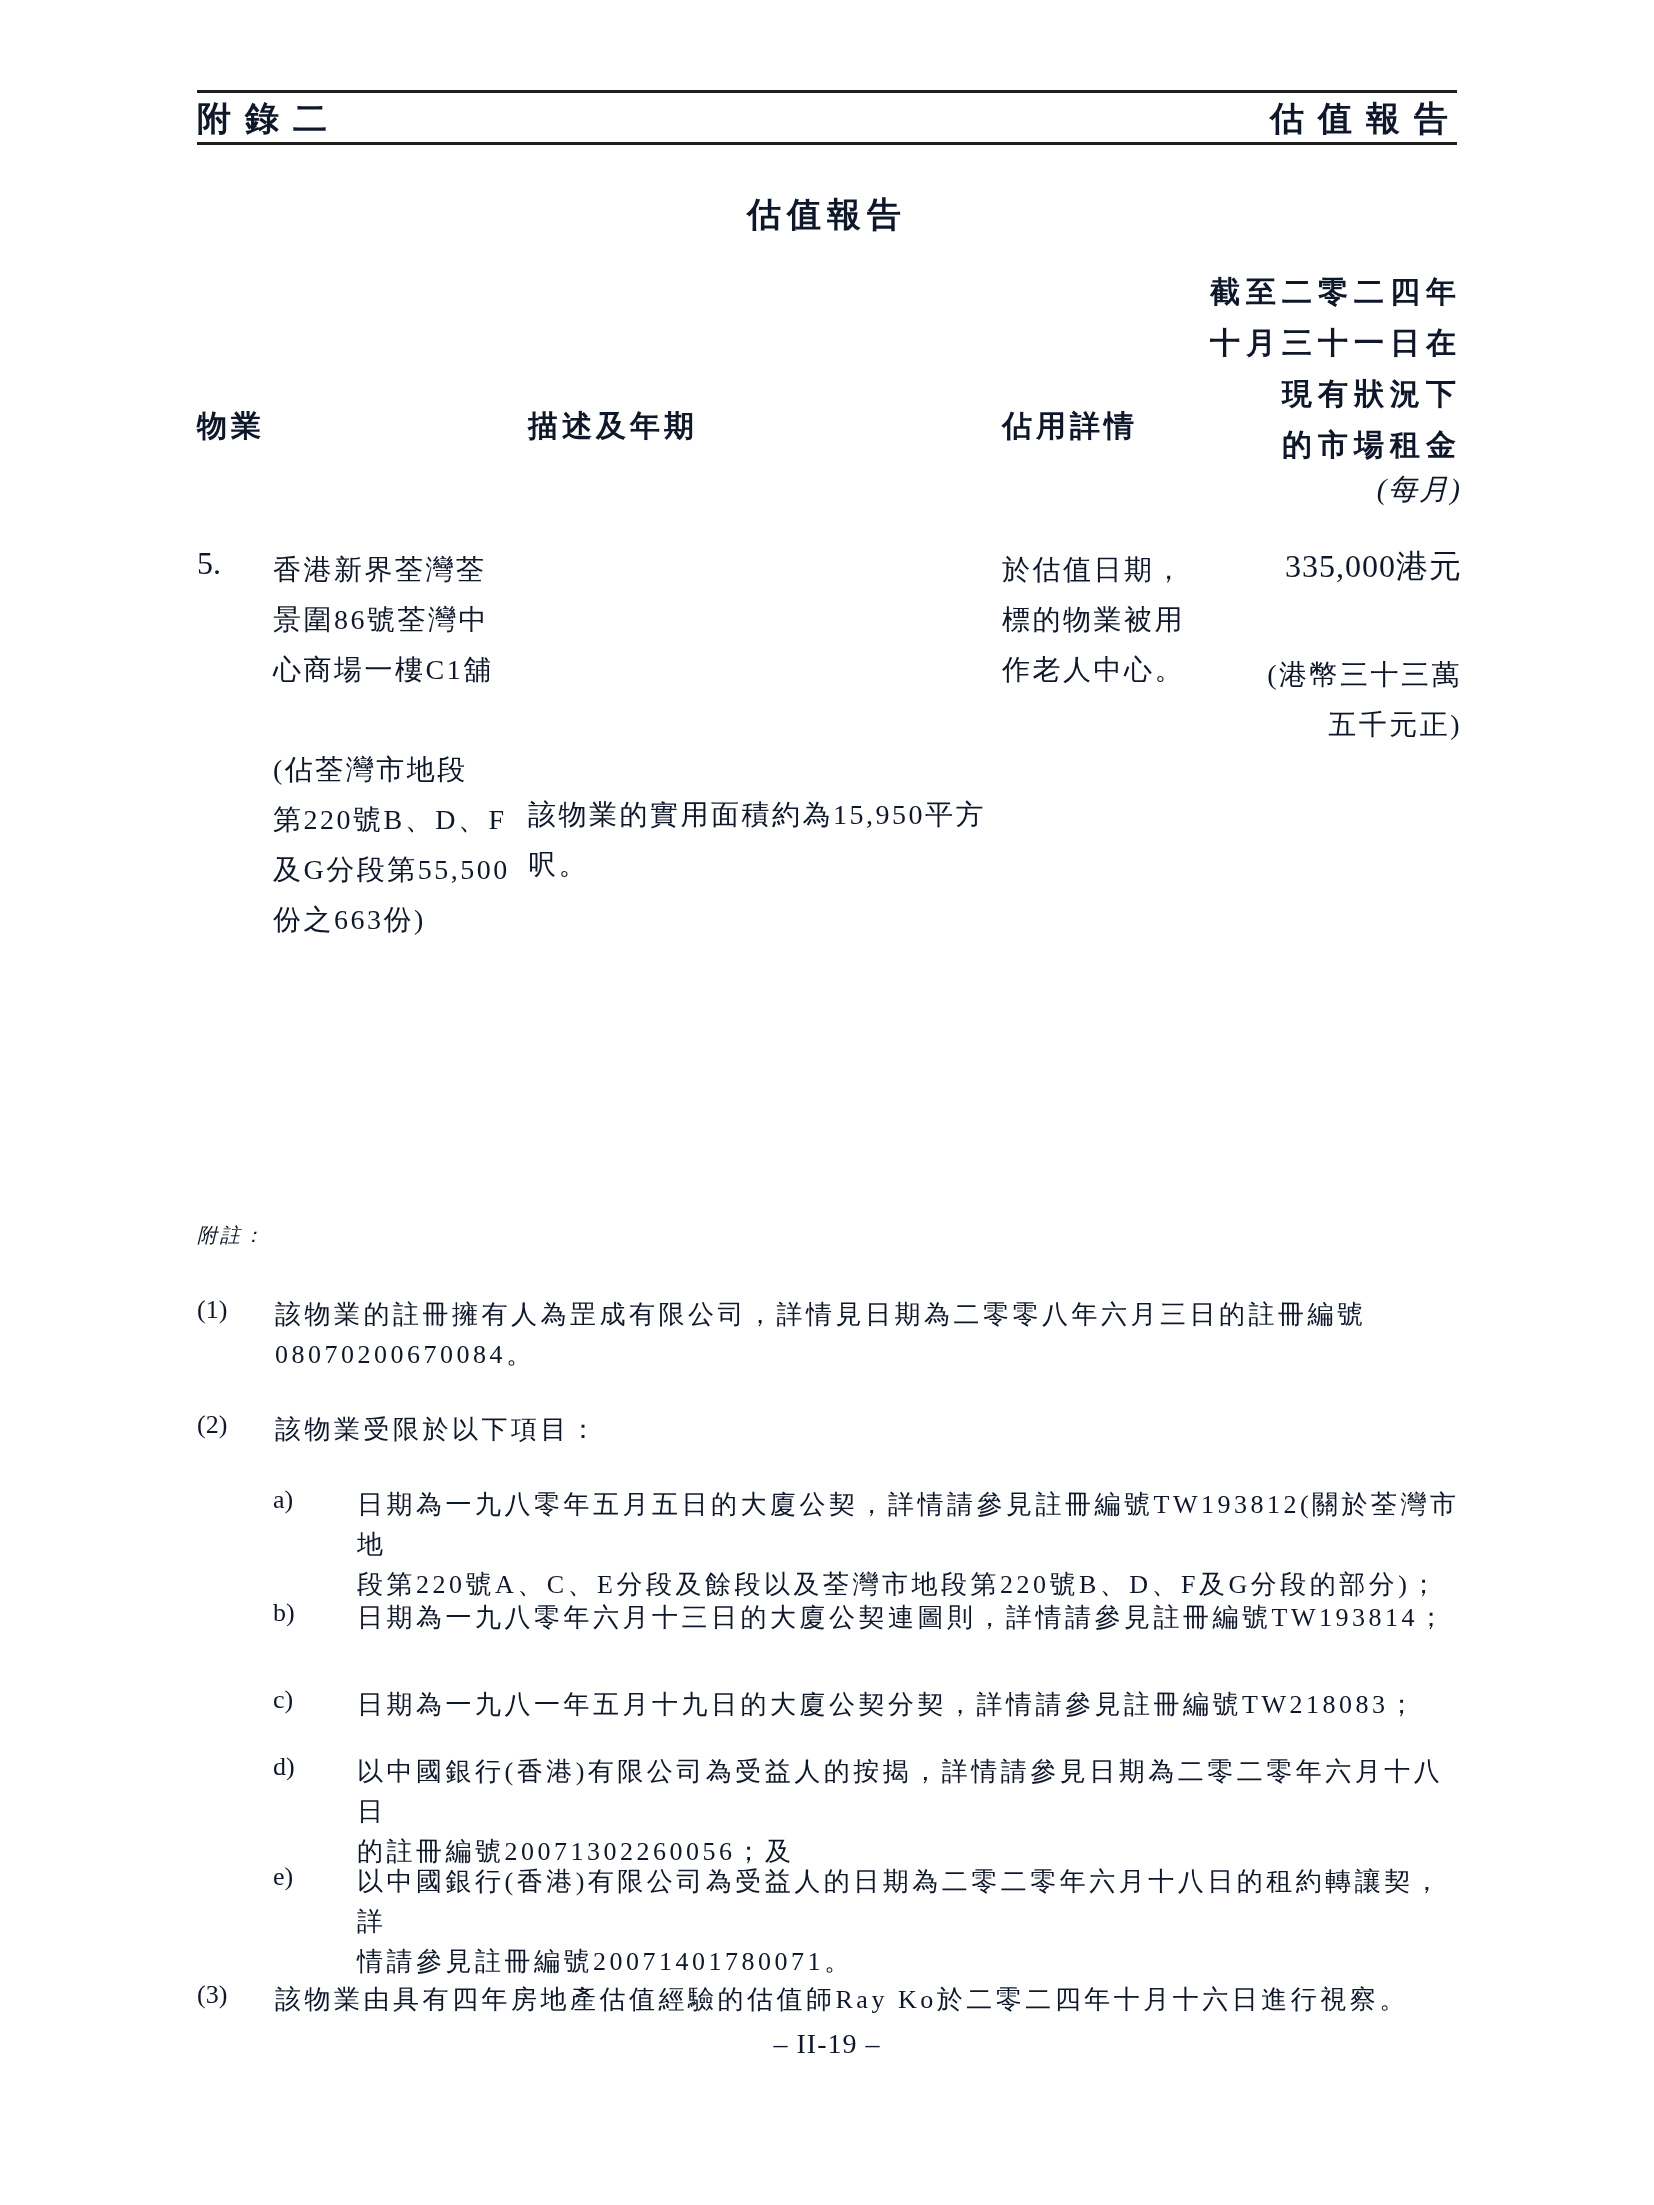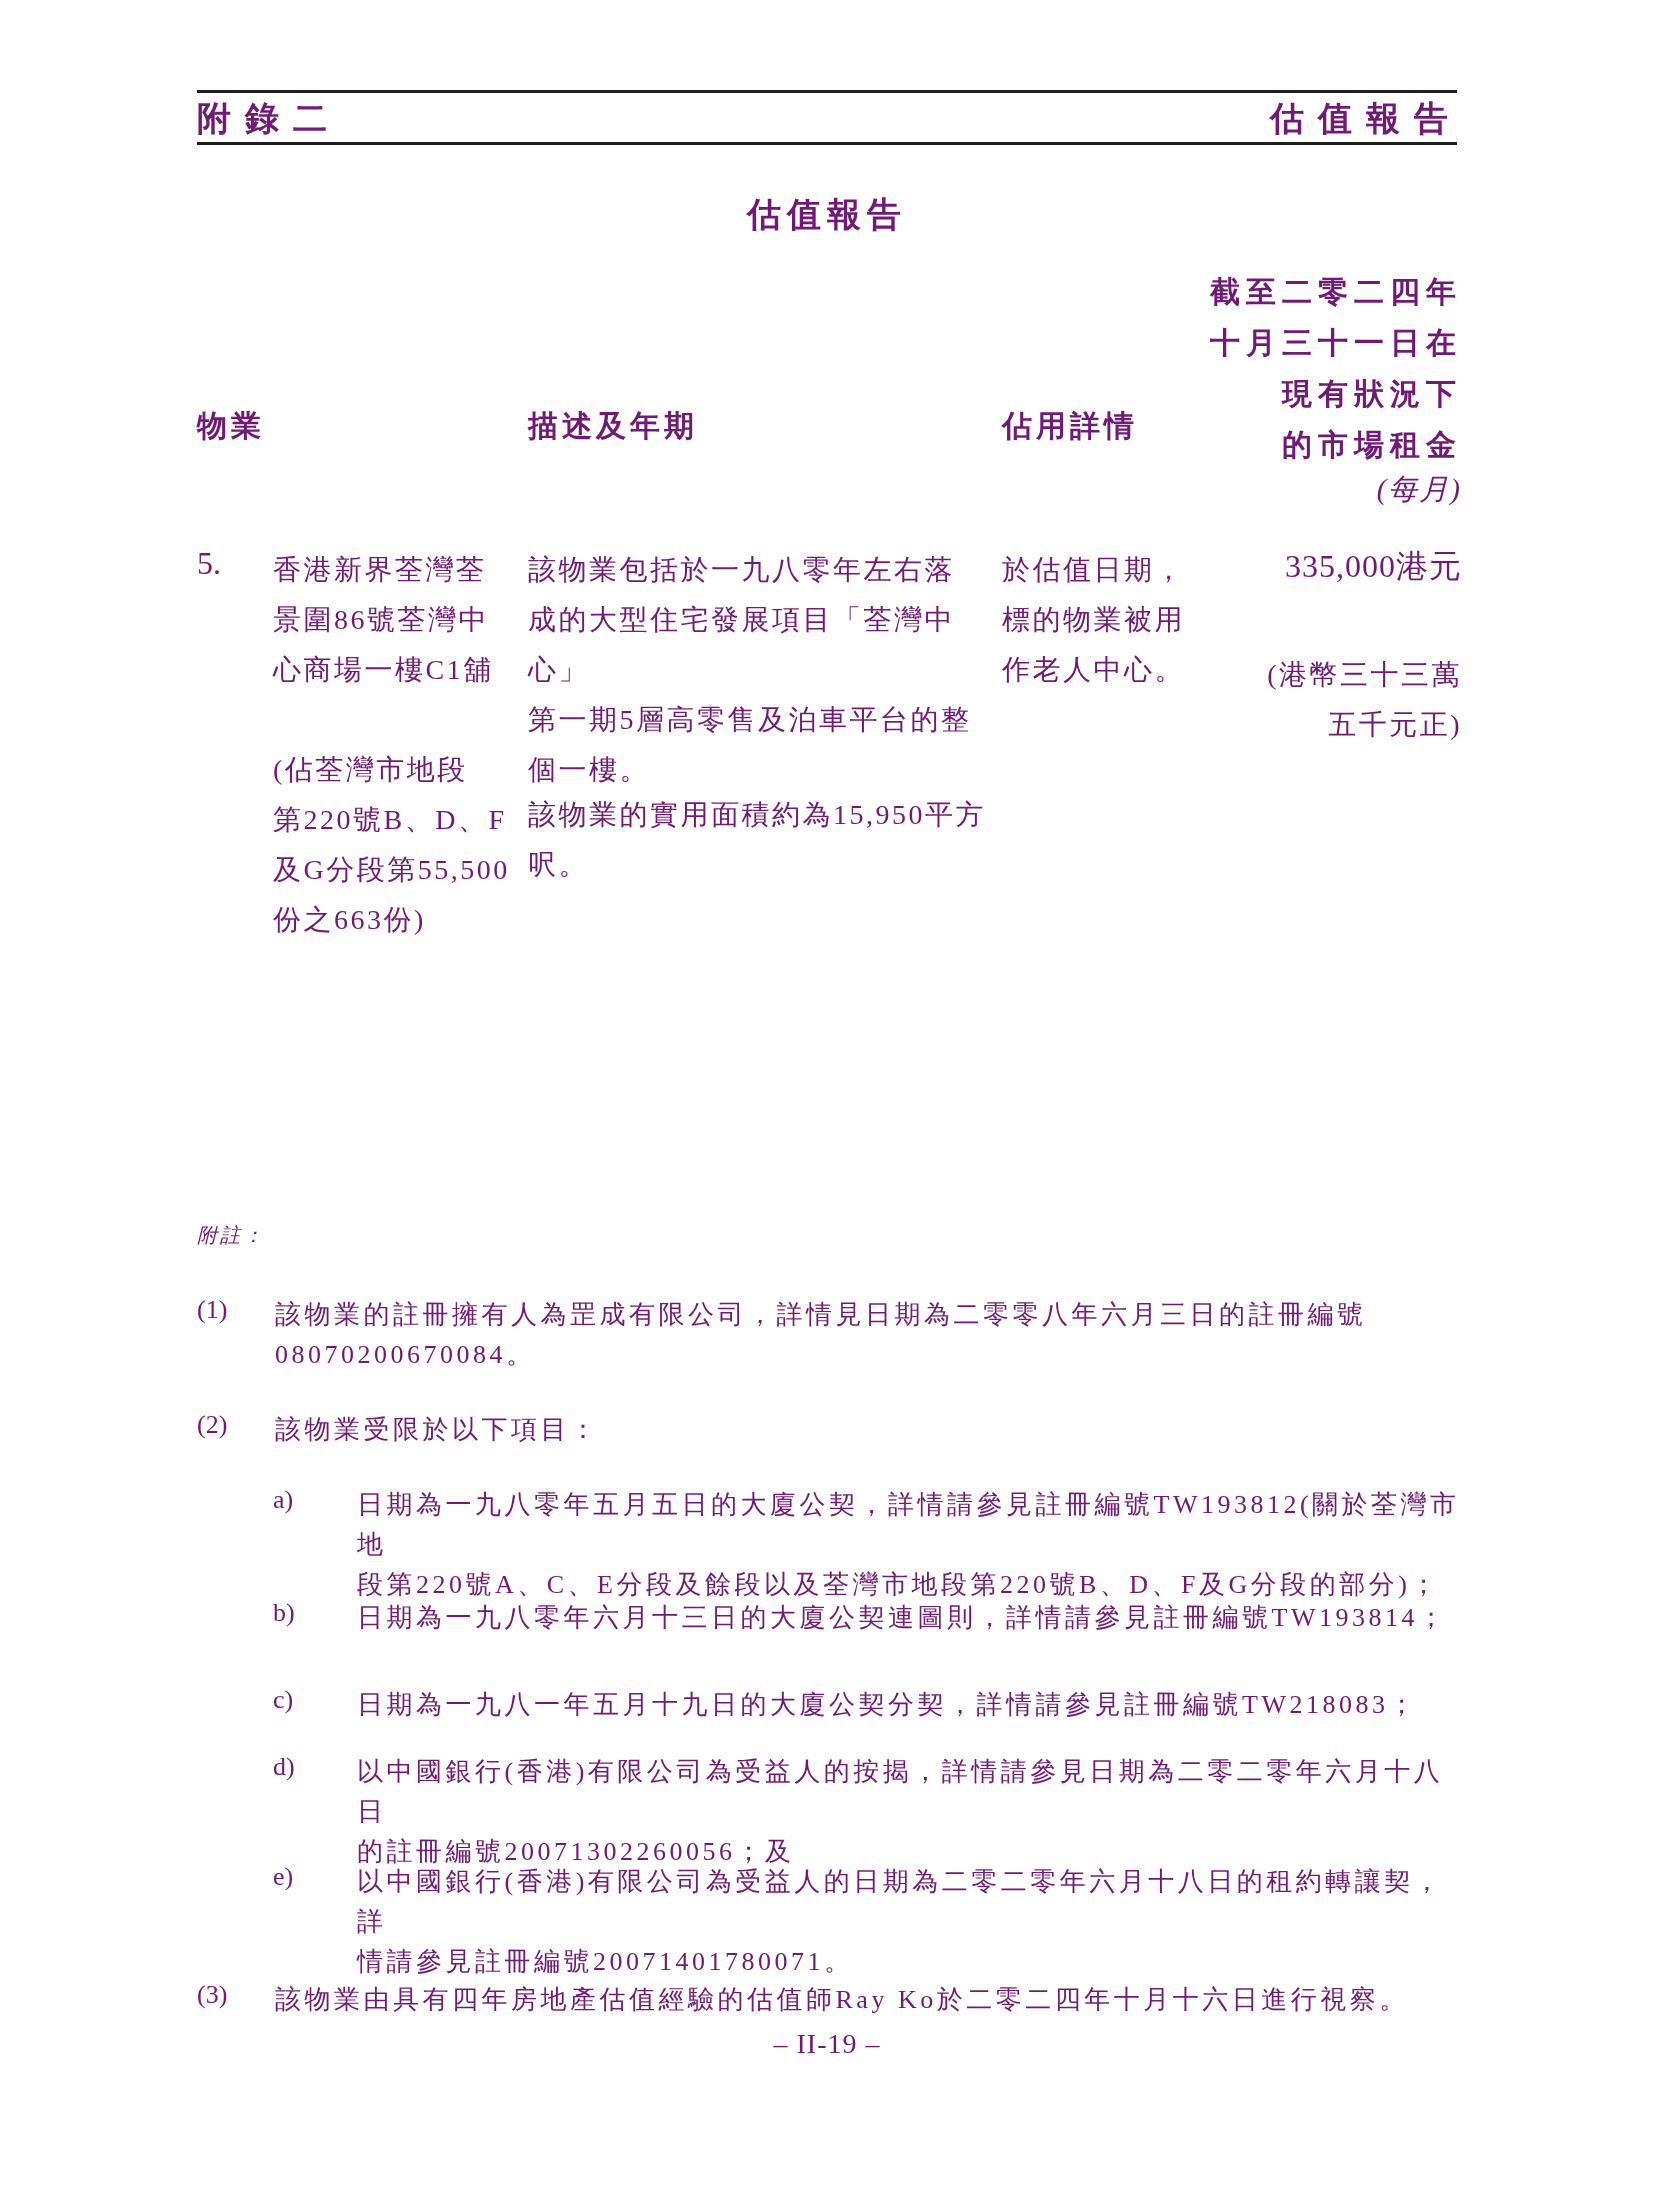--- a/index.html
+++ b/index.html
@@ -1,21 +1,21 @@
 <!DOCTYPE html>
 <html><head>
 <meta charset="utf-8">
 <style>
   html,body { margin:0; padding:0; background:#e8e8e8; }
   .page {
     position:relative;
     width:1654px; height:2205px;
     margin:0 auto;
     background:#ffffff;
-    color:#701a75;
+    color:#0f172a;
     font-family:"Liberation Serif", serif;
     overflow:hidden;
   }
   .abs { position:absolute; }
   .rule { position:absolute; left:197px; width:1260px; height:3px; background:#1f1f1f; }
   .sansbold { font-family:"Liberation Sans", sans-serif; font-weight:700; }
   .lines { white-space:pre-line; }
   .body-text { font-size:28px; line-height:50px; letter-spacing:2.5px; }
   .note-text { font-size:26px; line-height:40px; letter-spacing:3.5px; }
   .right-align { text-align:right; }
@@ -87,24 +87,20 @@
   <div class="abs item-no">5.</div>
 
   <div class="abs prop-p1 body-text lines">香港新界荃灣荃
 景圍86號荃灣中
 心商場一樓C1舖</div>
   <div class="abs prop-p2 body-text lines">(佔荃灣市地段
 第220號B、D、F
 及G分段第55,500
 份之663份)</div>
 
-  <div class="abs desc-p1 body-text lines">該物業包括於一九八零年左右落
-成的大型住宅發展項目「荃灣中心」
-第一期5層高零售及泊車平台的整
-個一樓。</div>
   <div class="abs desc-p2 body-text lines">該物業的實用面積約為15,950平方
 呎。</div>
 
   <div class="abs occ body-text lines">於估值日期，
 標的物業被用
 作老人中心。</div>
 
   <div class="abs rent-value">335,000港元</div>
   <div class="abs rent-words body-text lines right-align">(港幣三十三萬
 五千元正)</div>

